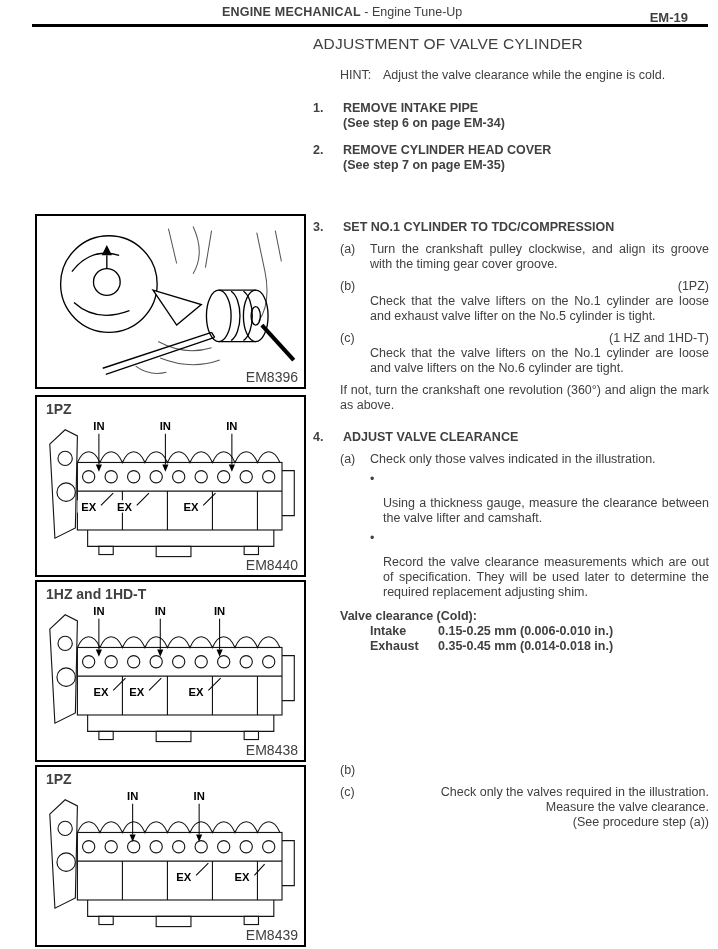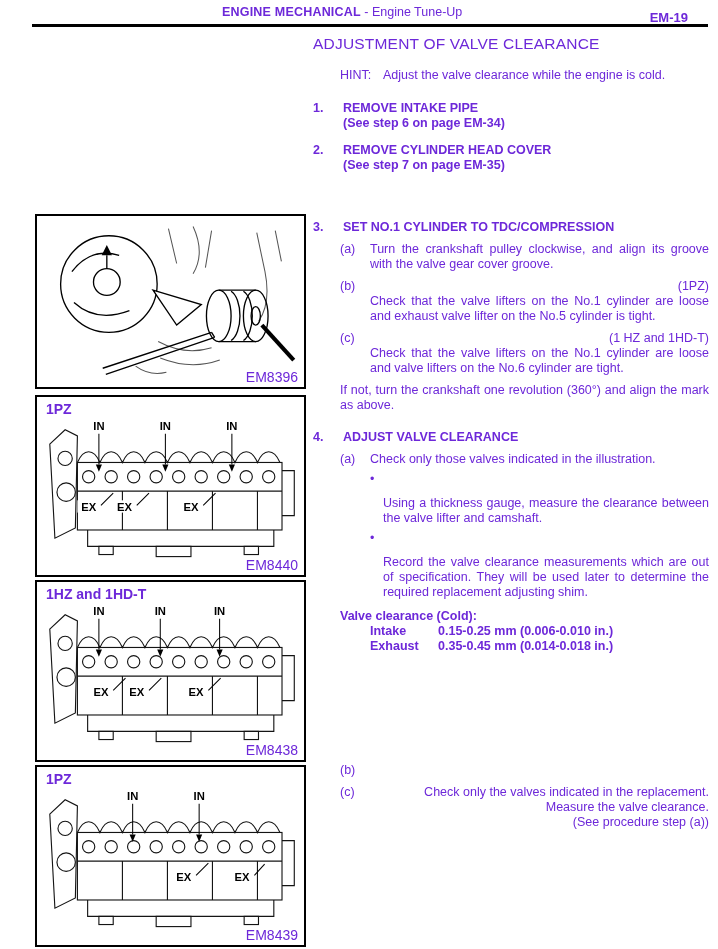--- a/index.html
+++ b/index.html
@@ -1,18 +1,18 @@
 <!DOCTYPE html>
 <html><head>
 <meta charset="utf-8">
 <style>
   html,body{margin:0;padding:0;}
   body{background:#ddd;}
   .page{position:relative;width:718px;height:949px;margin:0 auto;background:#fff;
-        font-family:"Liberation Sans","DejaVu Sans",sans-serif;color:#6d28d9;overflow:hidden;}
+        font-family:"Liberation Sans","DejaVu Sans",sans-serif;color:#404040;overflow:hidden;}
 
   
   .header{position:absolute;left:32px;right:10px;top:3px;height:21px;border-bottom:3px solid #000;}
   .header-title{position:absolute;left:190px;top:2px;font-size:12.5px;white-space:nowrap;}
   .header-title .b{font-weight:bold;letter-spacing:.2px;}
   .header-page{position:absolute;right:20px;top:1px;font-size:13px;font-weight:bold;margin-top:6px;}
 
   
   .col{position:absolute;left:313px;width:396px;font-size:12.5px;line-height:15px;}
   .blockA{top:34px;}
@@ -58,21 +58,21 @@
 
   <div class="header">
     <div class="header-title">
       <span class="b">ENGINE MECHANICAL</span>
       <span>-  Engine Tune-Up</span>
     </div>
     <div class="header-page">EM-19</div>
   </div>
 
   <div class="col blockA">
-    <div class="title">ADJUSTMENT OF VALVE CLEARANCE</div>
+    <div class="title">ADJUSTMENT OF VALVE CYLINDER</div>
 
     <div class="hint">
       <div class="hint-label">HINT:</div>
       <div>Adjust the valve clearance while the engine is cold.</div>
     </div>
 
     <div class="step-head gap18">
       <div class="step-num">1.</div>
       <div>REMOVE INTAKE PIPE</div>
     </div>
@@ -86,21 +86,21 @@
   </div>
 
   <div class="col blockB">
     <div class="step-head">
       <div class="step-num">3.</div>
       <div>SET NO.1 CYLINDER TO TDC/COMPRESSION</div>
     </div>
 
     <div class="item">
       <div class="item-label">(a)</div>
-      <div class="item-body">Turn the crankshaft pulley clockwise, and align its groove with the valve gear cover groove.</div>
+      <div class="item-body">Turn the crankshaft pulley clockwise, and align its groove with the timing gear cover groove.</div>
     </div>
 
     <div class="item">
       <div class="item-label">(b)</div>
       <div class="item-body">
         <div class="plain">(1PZ)</div>
         <div>Check that the valve lifters on the No.1 cylinder are loose and exhaust valve lifter on the No.5 cylinder is tight.</div>
       </div>
     </div>
 
@@ -149,21 +149,21 @@
   </div>
 
   <div class="col blockD">
     <div class="item" style="margin-top:0">
       <div class="item-label">(b)</div>
     </div>
 
     <div class="item">
       <div class="item-label">(c)</div>
       <div class="item-body">
-        <div class="plain">Check only the valves indicated in the replacement.</div>
+        <div class="plain">Check only the valves required in the illustration.</div>
         <div class="plain">Measure the valve clearance.</div>
         <div class="plain">(See procedure step (a))</div>
       </div>
     </div>
   </div>
 
   <div class="figure fig1">
     <svg viewBox="0 0 260 166">
       <g stroke="#555" stroke-width="1" fill="none">
         <path d="M128,12 l8,34 M152,10 q12,26 0,46 M170,14 l-6,36 M214,16 l8,38 q6,30 -6,48 M232,14 l6,30"></path>

